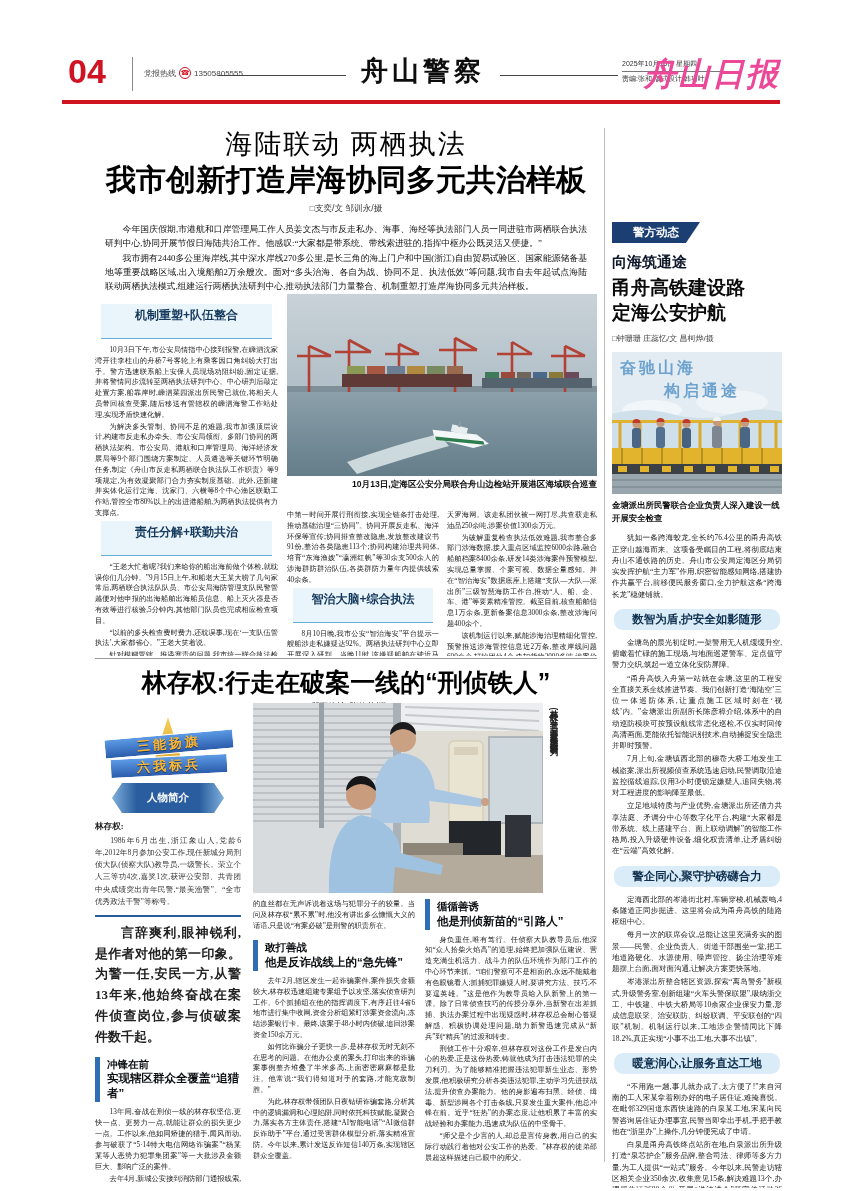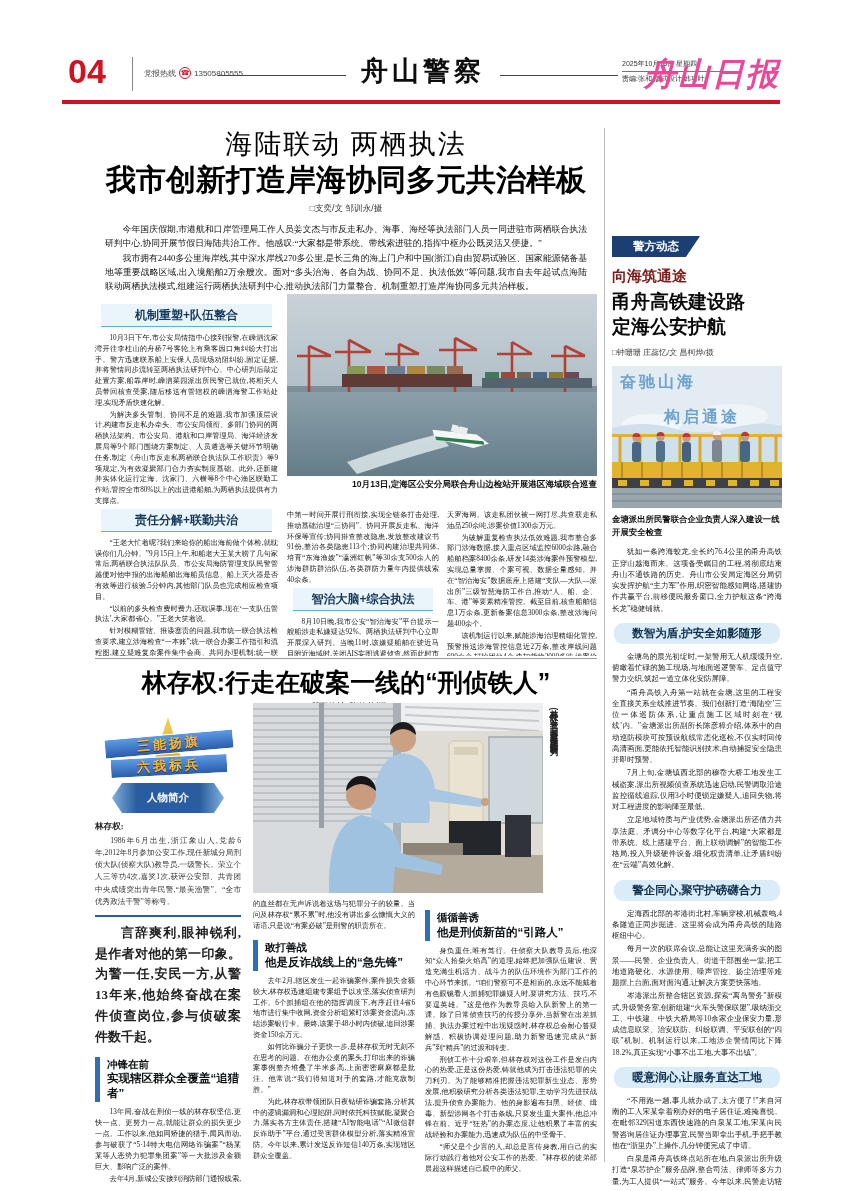--- a/index.html
+++ b/index.html
@@ -19,21 +19,21 @@
   .dateblock{position:absolute;left:560px;top:9px;width:106px;font-size:7px;color:#333;line-height:1.4;}
   .dateblock .d1{border-bottom:1px solid #777;padding-bottom:2px;margin-bottom:2px;}
   .masthead{position:absolute;right:0;top:3px;font-family:"Liberation Serif","DejaVu Serif",serif;font-weight:900;font-style:italic;font-size:32px;color:#ec4899;letter-spacing:2px;}
   .red-rule{position:absolute;left:62px;top:100px;width:718px;height:4px;background:#cf1322;}
   .vrule{position:absolute;left:604px;top:128px;width:1px;height:1034px;background:#bcbcbc;}
 
   
   .bp{font-size:7.2px;line-height:1.5;text-align:justify;text-indent:2em;margin:0 0 1px;color:#1a1a1a;
       font-family:"Liberation Serif","DejaVu Serif",serif;}
   .sechead-a{background:#e9f4fb;border-bottom:1.5px solid #63aed6;color:#14395c;font-weight:bold;font-size:12px;
-             text-align:center;padding:3px 0 2px;margin:2px 6px 6px;}
+             text-align:center;padding:3px 0 14px;margin:2px 6px 6px;}
   .sechead-side{background:#d9ecf8;border-radius:9px;text-align:center;font-weight:bold;font-size:11.5px;color:#0f2f4e;padding:3px 0;margin:9px 2px 7px;}
   .secb{border-left:5px solid #2f6db5;padding:1px 0 1px 7px;margin:9px 0 5px;font-weight:bold;color:#0c0f12;line-height:1.3;}
   .secb .l1{display:block;font-size:10.5px;}
   .secb .l2{display:block;font-size:11.5px;}
 
   
   .top-article{position:absolute;left:95px;top:126px;width:502px;height:530px;}
   .ta-h1{position:absolute;top:0;width:100%;text-align:center;font-size:27px;font-weight:normal;color:#000;letter-spacing:2px;}
   .ta-h2{position:absolute;top:34px;width:100%;text-align:center;font-size:30px;font-weight:bold;color:#000;}
   .ta-by{position:absolute;top:77px;width:100%;text-align:center;font-size:8.6px;color:#333;}
@@ -71,28 +71,28 @@
   .profile-name{font-size:8.6px;font-weight:bold;color:#222;margin:2px 0;font-family:"Liberation Serif","DejaVu Serif",serif;}
   .profile-text{font-size:7.6px;line-height:1.6;text-align:justify;text-indent:2em;color:#333;margin:0;
                 font-family:"Liberation Serif","DejaVu Serif",serif;}
   .pdivider{border-top:2px solid #2a5d9f;margin:7px 0 6px;}
   .profile-intro{font-size:13px;line-height:1.6;text-align:justify;text-indent:2em;color:#222;font-weight:bold;margin:0;
                  font-family:"Liberation Serif","DejaVu Serif",serif;}
 
   
   .sidebar{position:absolute;left:612px;top:222px;width:170px;height:966px;overflow:hidden;}
   .sb-badge{width:88px;background:#1b3f73;color:#fff;font-weight:bold;font-size:11.5px;text-align:center;padding:3px 0;
-            clip-path:polygon(0 0,100% 0,84% 100%,0 100%);margin-bottom:10px;margin-top:14px;}
-  .sb-kicker{font-size:15px;font-weight:bold;color:#7f1d1d;margin:0 0 3px;}
+            clip-path:polygon(0 0,100% 0,84% 100%,0 100%);margin-bottom:10px;}
+  .sb-kicker{font-size:15px;font-weight:bold;color:#0f172a;margin:0 0 3px;}
   .sb-title{font-size:19px;font-weight:bold;color:#0a0a0a;line-height:1.32;}
   .sb-by{font-size:8px;color:#444;margin:8px 0 8px;}
   .sb-photo{position:relative;width:170px;height:142px;}
   .sb-photo svg{width:100%;height:100%;display:block;}
   .sb-slogan1{position:absolute;left:8px;top:6px;font-size:16px;font-weight:bold;color:#6fa3cf;letter-spacing:3px;}
-  .sb-slogan2{position:absolute;left:52px;top:29px;font-size:16px;font-weight:bold;color:#6fa3cf;letter-spacing:3px;margin-top:12px;}
+  .sb-slogan2{position:absolute;left:52px;top:29px;font-size:16px;font-weight:bold;color:#6fa3cf;letter-spacing:3px;}
   .sb-caption{font-size:8.4px;font-weight:bold;color:#111;margin:5px 0 8px;line-height:1.5;}
   .sidebar .bp{font-size:7.5px;margin-bottom:2px;}
 </style>
 </head>
 <body>
 
 <div id="page">
 
   <div class="header">
     <div class="pagenum">04</div>
@@ -257,21 +257,21 @@
       <div class="secb">
         <span class="l1">敢打善战</span>
         <span class="l2">他是反诈战线上的“急先锋”</span>
       </div>
       <p class="bp">去年2月,辖区发生一起诈骗案件,案件损失金额较大,林存权迅速组建专案组予以攻坚,落实侦查研判工作。6个抓捕组在他的指挥调度下,有序赶往4省6地市进行集中收网,资金分析组紧盯涉案资金流向,冻结涉案银行卡。最终,该案于48小时内侦破,追回涉案资金150余万元。</p>
       <p class="bp">如何比诈骗分子更快一步,是林存权无时无刻不在思考的问题。在他办公桌的案头,打印出来的诈骗案事例整齐堆叠了半米多高,上面密密麻麻都是批注。他常说:“我们得知道对手的套路,才能克敌制胜。”</p>
       <p class="bp">为此,林存权带领团队日夜钻研诈骗套路,分析其中的逻辑漏洞和心理陷阱,同时依托科技赋能,凝聚合力,落实各方主体责任,搭建“AI智能电话”“AI微信群反诈助手”平台,通过受害群体模型分析,落实精准宣防。今年以来,累计发送反诈短信140万条,实现辖区群众全覆盖。</p>
     </div>
 
     <div class="ba-colC">
-      <div class="secb" style="margin-top:11px;">
+      <div class="secb" style="margin-top:0;">
         <span class="l1">循循善诱</span>
         <span class="l2">他是刑侦新苗的“引路人”</span>
       </div>
       <p class="bp">身负重任,唯有笃行。任侦察大队教导员后,他深知“众人拾柴火焰高”的道理,始终把加强队伍建设、营造充满生机活力、战斗力的队伍环境作为部门工作的中心环节来抓。“咱们警察可不是相面的,永远不能戴着有色眼镜看人;抓捕犯罪嫌疑人时,要讲究方法、技巧,不要逞英雄。”这是他作为教导员给入队新警上的第一课。除了日常侦查技巧的传授分享外,当新警在出差抓捕、执法办案过程中出现疑惑时,林存权总会耐心答疑解惑、积极协调处理问题,助力新警迅速完成从“新兵”到“精兵”的过渡和转变。</p>
       <p class="bp">刑侦工作十分艰辛,但林存权对这份工作是发自内心的热爱,正是这份热爱,铸就他成为打击违法犯罪的尖刀利刃。为了能够精准把握违法犯罪新生业态、形势发展,他积极研究分析各类违法犯罪,主动学习先进技战法,提升侦查办案能力。他的身影遍布扫黑、经侦、缉毒、新型涉网各个打击条线,只要发生重大案件,他总冲锋在前。近乎“狂热”的办案态度,让他积累了丰富的实战经验和办案能力,迅速成为队伍的中坚骨干。</p>
       <p class="bp">“师父是个少言的人,却总是言传身教,用自己的实际行动践行着他对公安工作的热爱。”林存权的徒弟邵晨超这样描述自己眼中的师父。</p>
     </div>
   </div>
 
   <div class="sidebar">

